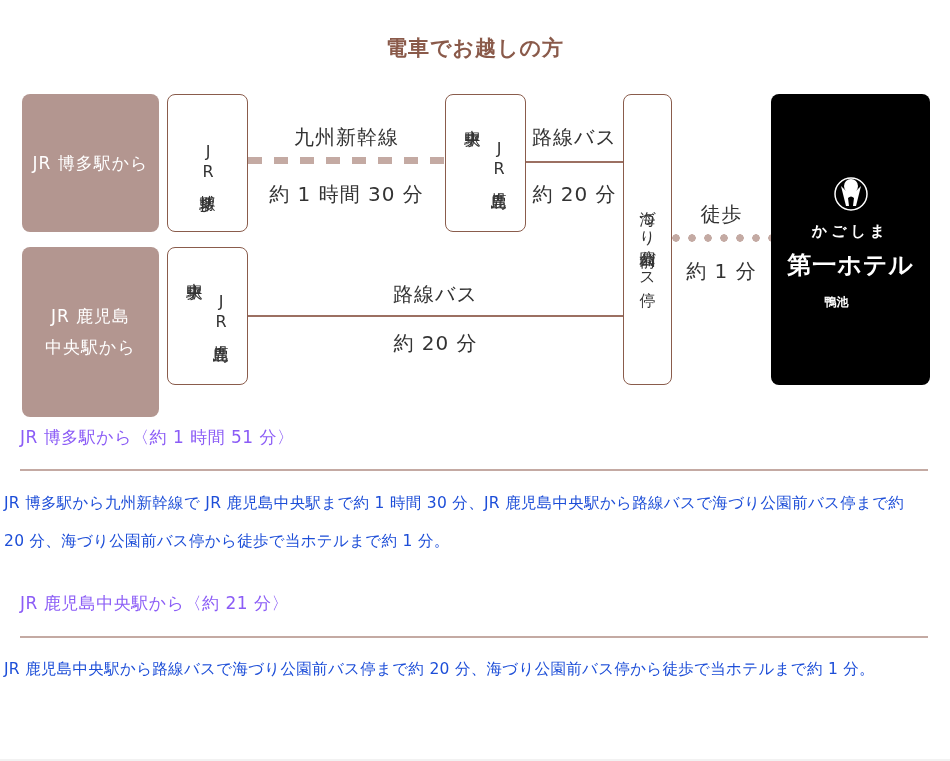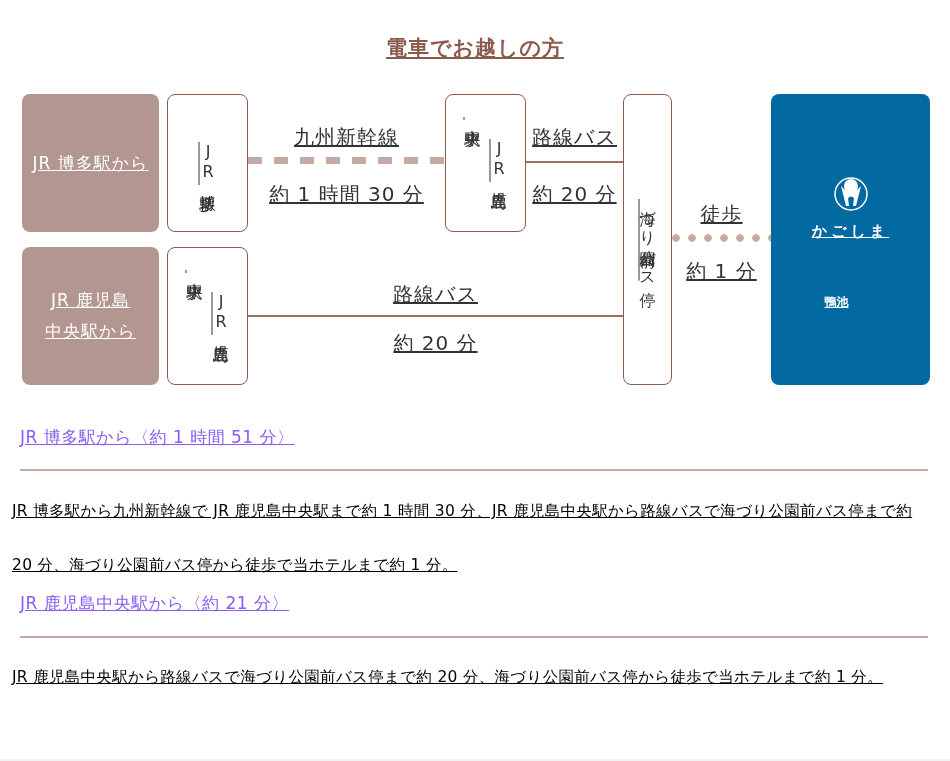--- a/index.html
+++ b/index.html
@@ -1,54 +1,54 @@
 <!DOCTYPE html>
 <html><head>
 <meta charset="utf-8">
 <style>
   html, body { margin:0; padding:0; background:#ffffff; }
   body { width:950px; height:761px; position:relative; overflow:hidden;
          font-family:"DejaVu Sans", "Liberation Sans", sans-serif; color:#333; }
-  .abs { position:absolute;text-decoration:underline; }
+  .abs { position:absolute; }
   .title { top:34px; left:0; width:950px; text-align:center; font-size:21px; font-weight:bold;
            color:#8a5a4a; letter-spacing:1px; }
   .origin { background:#b39690; border-radius:8px; color:#fff; font-size:17px; line-height:31px;
             display:flex; align-items:center; justify-content:center; text-align:center; letter-spacing:1px; }
   .station { background:#fff; border:1.5px solid #8a5c4c; border-radius:8px; box-sizing:border-box;
              display:flex; align-items:center; justify-content:center; }
   .vt { writing-mode:vertical-rl; text-orientation:upright; font-size:16px; line-height:22px; color:#333; letter-spacing:1px; }
   .vt2 { display:flex; flex-direction:row-reverse; gap:4px; }
   .lbl { font-size:20px; color:#333; text-align:center; letter-spacing:1px; }
   .line-solid { height:2px; background:#9c7062; }
   .line-dash { height:7px;
     background: repeating-linear-gradient(90deg, #c4aaa3 0 14px, #ffffff 14px 26px); }
   .dots { height:8px;
     background: radial-gradient(circle at 4px 4px, #c4aaa3 3.5px, transparent 4px) 0 0 / 16px 8px repeat-x; }
-  .hotel { background:#0369a1; border-radius:8px; color:#fff; }
+  .hotel { background:#000000; border-radius:8px; color:#fff; }
   .h-sub { font-size:15px; font-weight:bold; letter-spacing:4px; text-align:center; }
   .h-main { font-size:24px; font-weight:bold; letter-spacing:1px; text-align:center; }
   .h-loc { font-size:12px; font-weight:bold; text-align:center; }
   .sec-h { left:20px; font-size:17px; color:#8b5cf6; letter-spacing:0.5px; }
   .divider { left:20px; width:908px; height:2px; background:#c4aaa3; }
-  .para { left:12px; width:912px; font-size:15.5px; line-height:54px; color:#000000; letter-spacing:0.3px; }
+  .para { left:4px; width:912px; font-size:15.5px; line-height:38px; color:#1d4ed8; letter-spacing:0.3px; }
   .bottom-rule { left:0; top:759px; width:950px; height:2px; background:#f2f2f2; }
 </style>
 </head>
 <body>
 
 <div class="abs title">電車でお越しの方</div>
 
 <div>
 
   <div class="abs origin" style="left:22px; top:94px; width:137px; height:138px; ">
     <span>JR 博多駅</span>
     <span>から</span>
   </div>
 
-  <div class="abs origin" style="left:22px; top:247px; width:137px; height:138px; flex-direction:column;">
+  <div class="abs origin" style="left:22px; top:247px; width:137px; height:170px; flex-direction:column;">
     <span>JR 鹿児島</span>
     <span>中央駅から</span>
   </div>
 
   <div class="abs station" style="left:167px; top:94px; width:81px; height:138px;">
     <span class="vt">JR博多駅</span>
   </div>
 
   <div class="abs lbl" style="left:248px; top:124px; width:197px;">九州新幹線</div>
   <div class="abs line-dash" style="left:248px; top:157px; width:197px;"></div>
@@ -86,20 +86,21 @@
 
   <div class="abs hotel" style="left:771px; top:94px; width:159px; height:291px;">
     <div class="abs" style="left:62px; top:82px; width:36px; height:36px;">
       <svg width="36" height="36" viewBox="0 0 36 36">
         <circle cx="18" cy="18" r="16" fill="none" stroke="#fff" stroke-width="1.5"></circle>
         <circle cx="18" cy="10" r="7" fill="#fff"></circle>
         <path d="M8 10 L13 30 L16 30 L15 22 Q18 19 21 22 L20 30 L23 30 L28 10 L24 14 Q18 17 12 14 Z" fill="#fff"></path>
       </svg>
     </div>
     <div class="abs h-sub" style="left:0; top:128px; width:159px;">かごしま</div>
+    <div class="abs h-main" style="left:0; top:155px; width:159px;">第一ホテル</div>
     <div class="abs h-loc" style="left:0; top:193px; width:131px;margin-top:7px;">鴨池</div>
   </div>
 </div>
 
 <div>
   <div class="abs sec-h" style="top:426px;">JR 博多駅から〈約 1 時間 51 分〉</div>
   <div class="abs divider" style="top:469px;"></div>
   <div class="abs para" style="top:484px;">JR 博多駅から九州新幹線で JR 鹿児島中央駅まで約 1 時間 30 分、JR 鹿児島中央駅から路線バスで海づり公園前バス停まで約 20 分、海づり公園前バス停から徒歩で当ホテルまで約 1 分。</div>
 </div>
 

